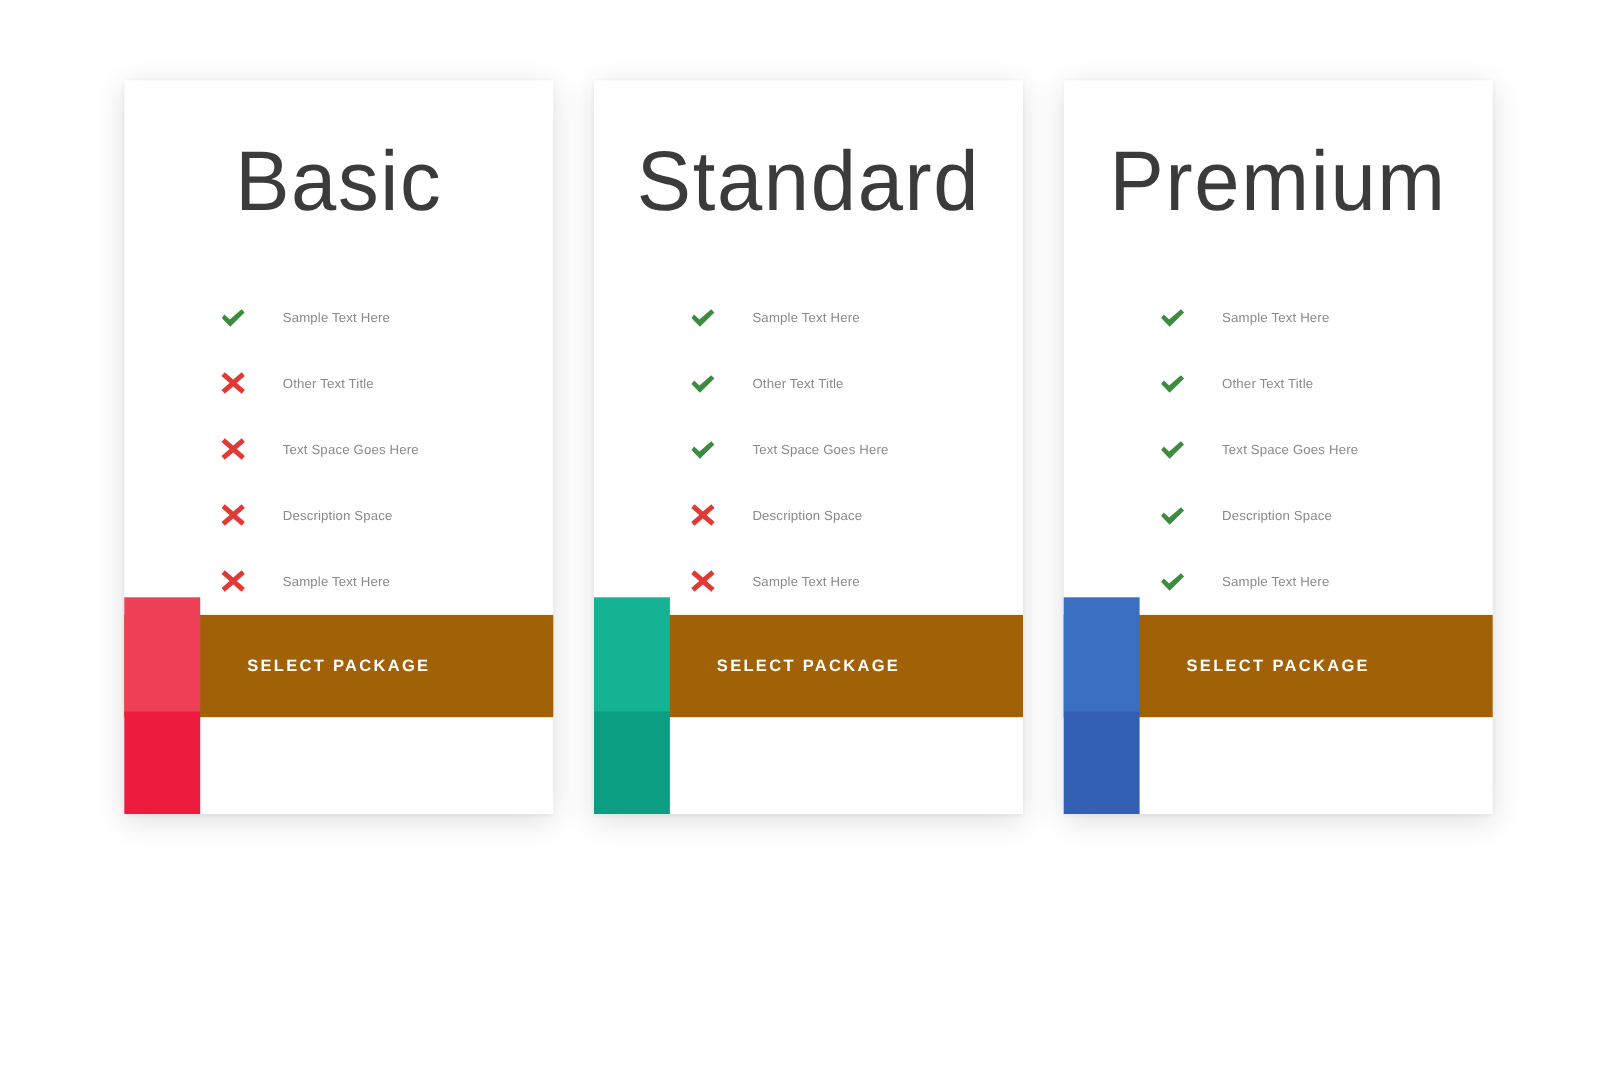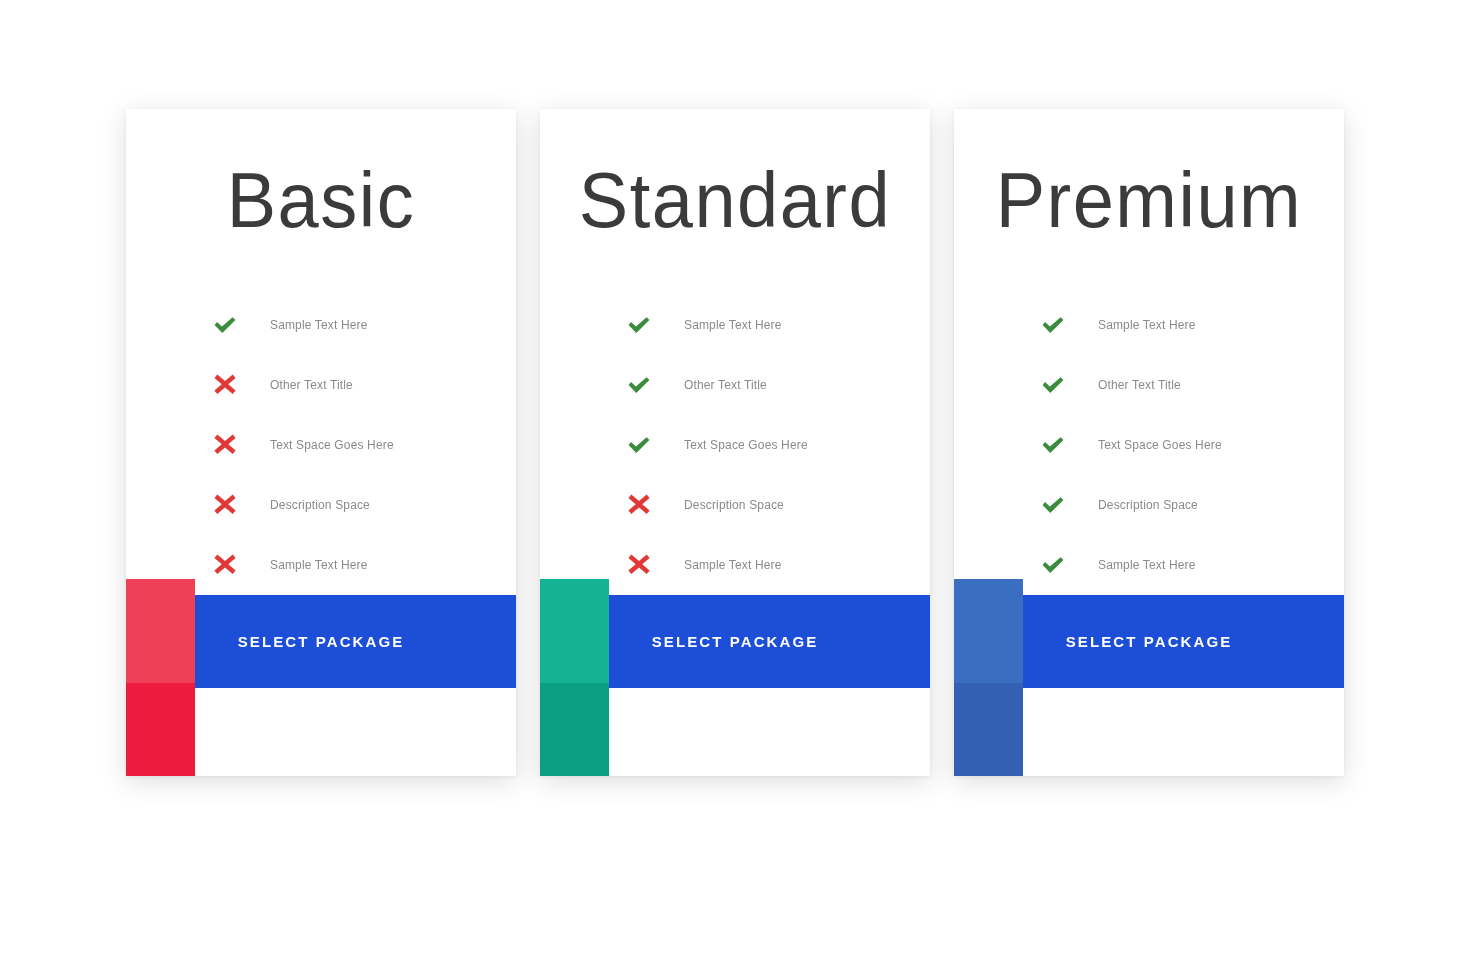--- a/index.html
+++ b/index.html
@@ -17,22 +17,22 @@
 
   .pricing-stage {
     position: absolute;
     left: 0;
     top: 0;
     width: 1470px;
     height: 980px;
     display: flex;
     align-items: flex-start;
     justify-content: center;
-    gap: 24px;
-    padding-top: 109px;
+    gap: 37px;
+    padding-top: 73px;
     box-sizing: border-box;
   }
 
   .plan-card {
     position: relative;
     width: 390px;
     height: 667px;
     background: #ffffff;
     box-shadow: 0 6px 26px rgba(0,0,0,0.13), 0 1px 4px rgba(0,0,0,0.06);
     box-sizing: border-box;
@@ -103,21 +103,21 @@
     font-size: 66px;
     line-height: 1;
     color: #3b3b3b;
     letter-spacing: 0.5px;
     transform: scaleY(1.06);
   }
 
   
   .cta-bar {
     height: 93px;
-    background: #1d4ed8;
+    background: #a16207;
     display: flex;
     align-items: center;
     justify-content: center;
     cursor: pointer;
   }
   .cta-label {
     color: #ffffff;
     font-size: 15px;
     font-weight: 700;
     letter-spacing: 2.1px;

